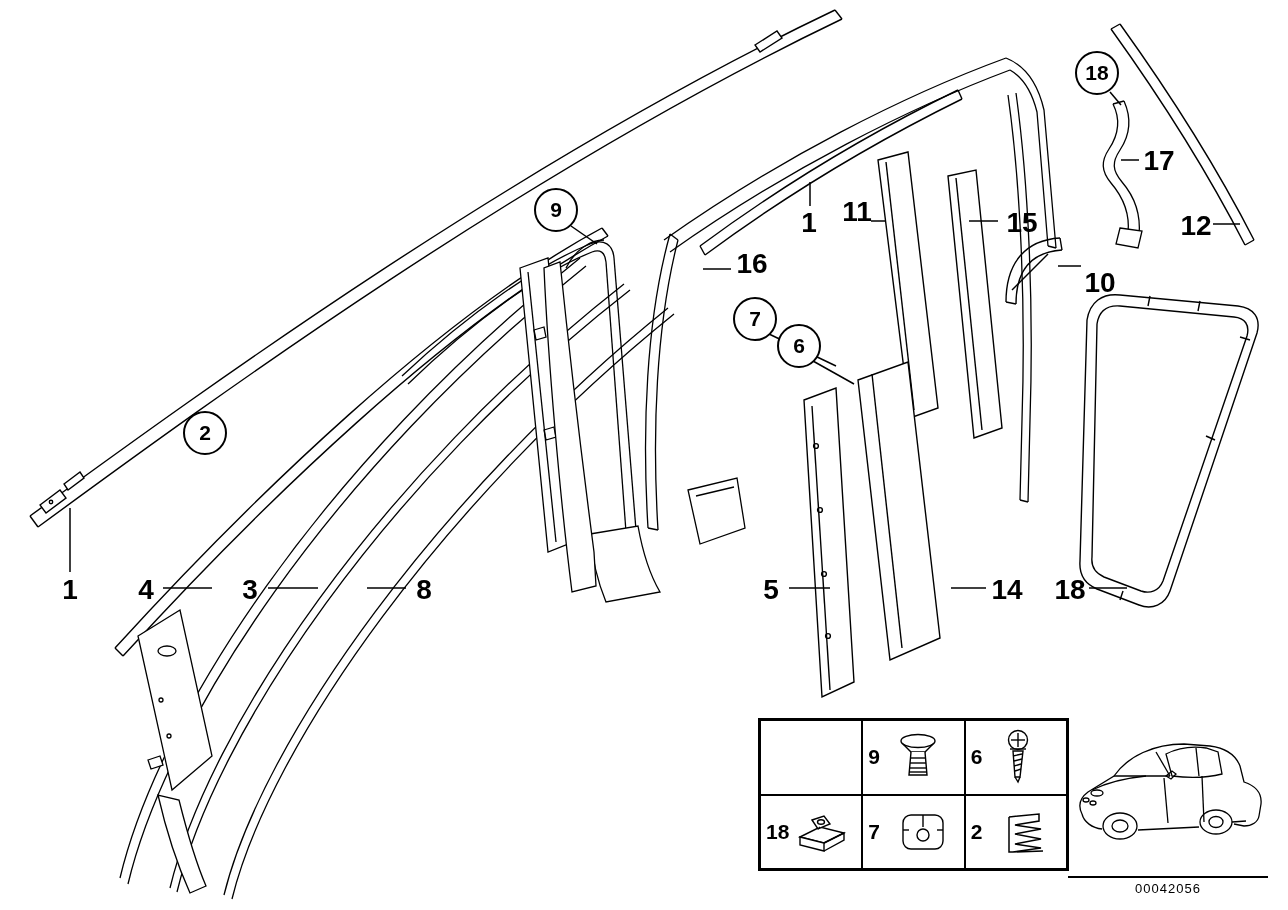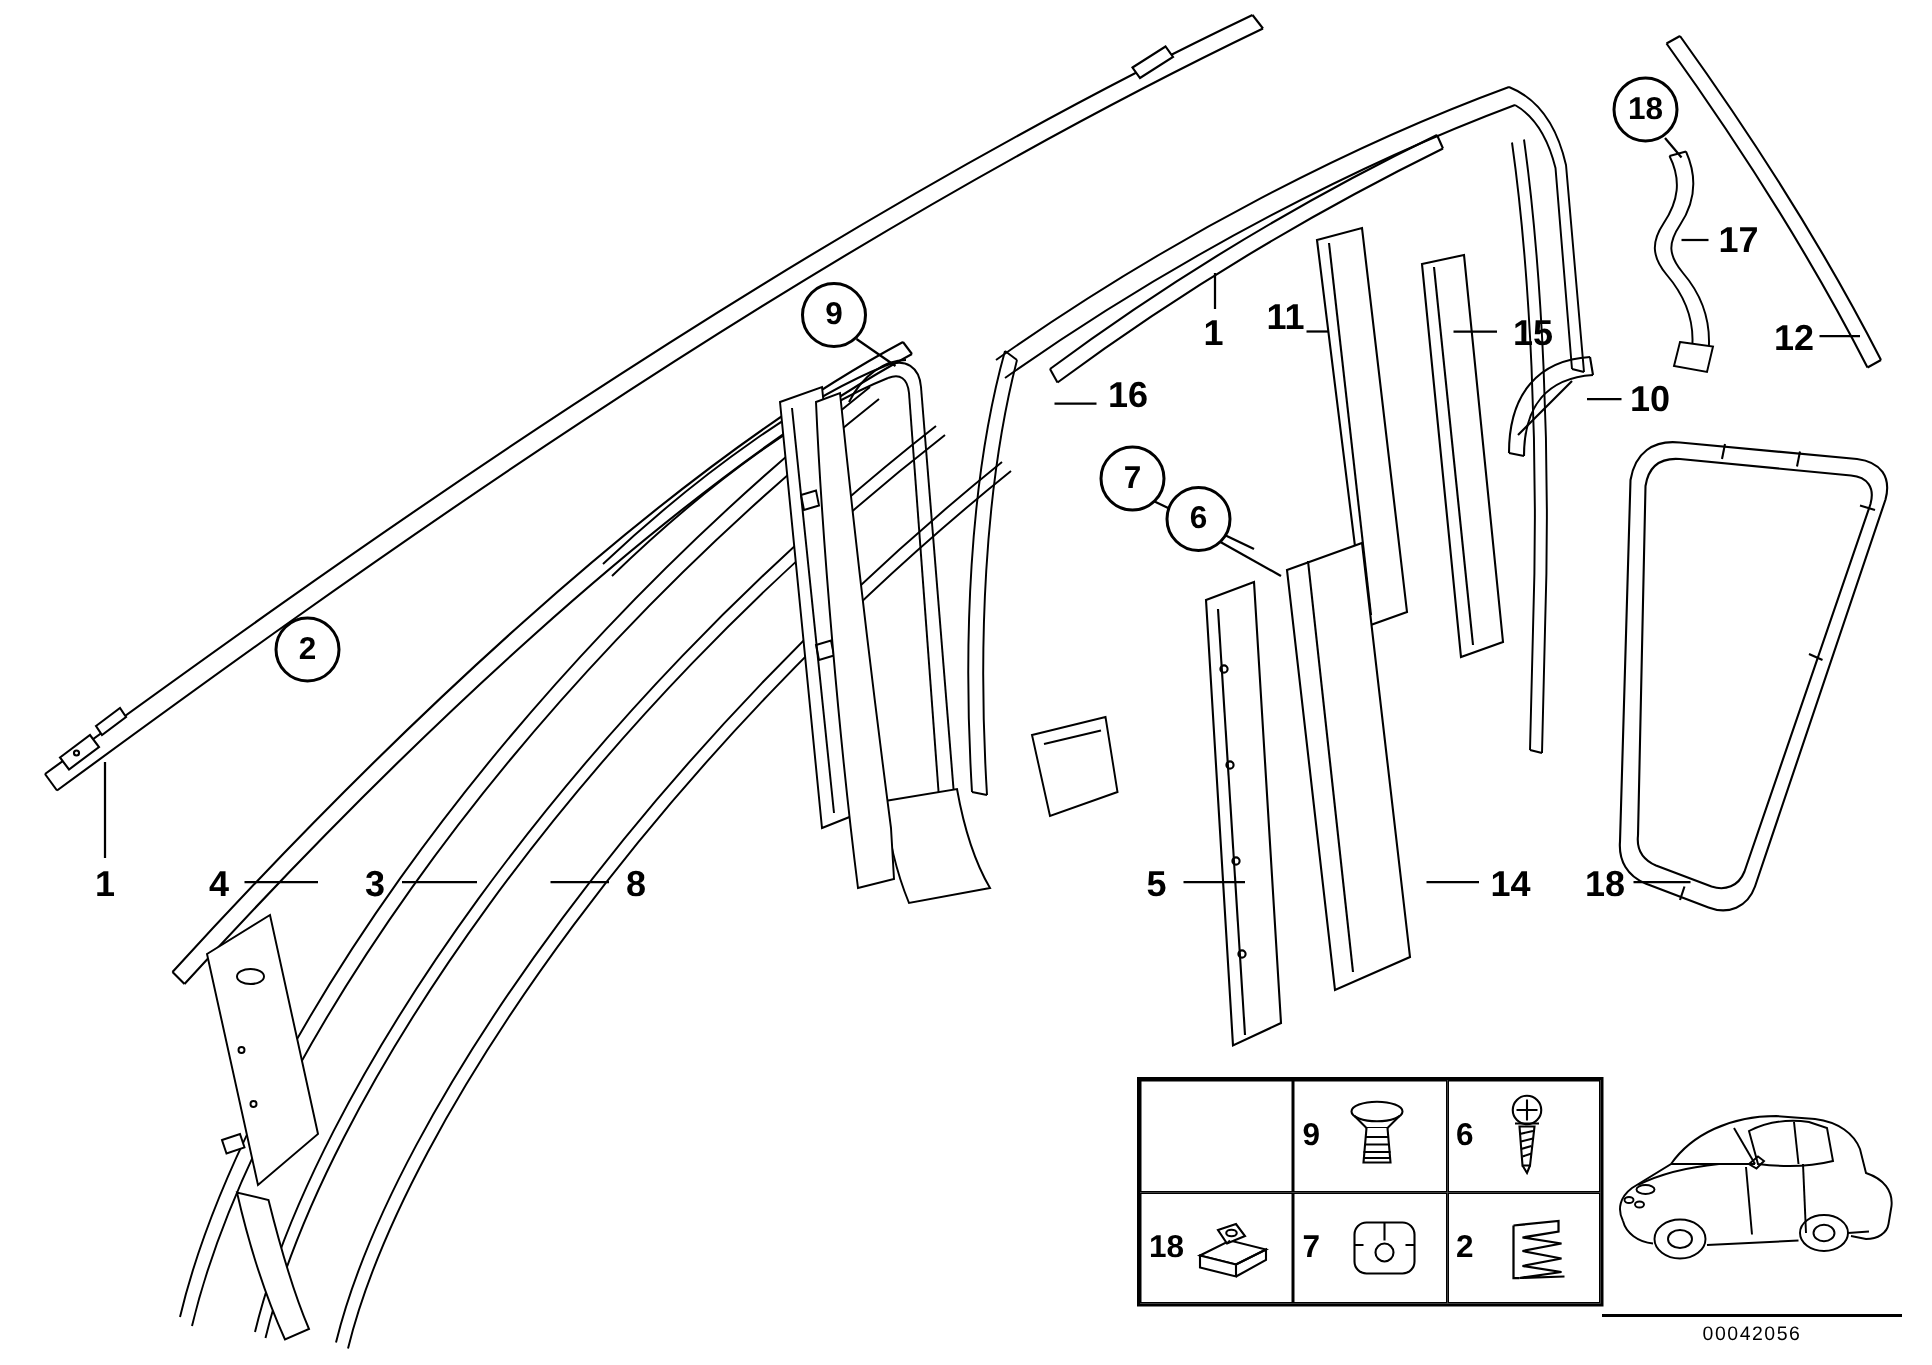--- a/index.html
+++ b/index.html
@@ -2,21 +2,21 @@
 <html><head>
 <meta charset="utf-8">
 <style>
   *{margin:0;padding:0;box-sizing:border-box}
   html,body{background:#fff}
   body{width:1288px;height:910px;font-family:"Liberation Sans",sans-serif;color:#000}
   .stage{position:relative;width:1288px;height:910px;background:#fff;overflow:hidden}
   svg.art{position:absolute;left:0;top:0}
   .callout{position:absolute;transform:translate(-50%,-50%);font-weight:bold;color:#000;
            user-select:none;text-align:center}
-  .callout.plain{font-size:24px;line-height:1}
+  .callout.plain{font-size:28px;line-height:1}
   .callout.circled{width:44px;height:44px;border:2px solid #000;border-radius:50%;
                    font-size:21px;display:flex;align-items:center;justify-content:center;background:#fff}
   .legend{position:absolute;left:758px;top:718px;width:311px;height:153px;
           border:2px solid #000;display:grid;
           grid-template-columns:1fr 1fr 1fr;grid-template-rows:1fr 1fr;background:#fff}
   .legend .cell{border:1px solid #000;display:flex;align-items:center;gap:4px;padding:3px 5px;overflow:hidden}
   .legend .num{font-size:21px;font-weight:bold;min-width:24px}
   .carbox{position:absolute;left:1068px;top:718px;width:200px;height:154px}
   .docline{position:absolute;left:1068px;top:876px;width:200px;height:0;border-top:2px solid #000}
   .docnum{position:absolute;left:1068px;top:881px;width:200px;text-align:center;
@@ -187,21 +187,21 @@
 
   <div class="callout plain" style="left:70px;top:590px">1</div>
   <div class="callout circled" style="left:205px;top:433px">2</div>
   <div class="callout plain" style="left:250px;top:590px">3</div>
   <div class="callout plain" style="left:146px;top:590px">4</div>
   <div class="callout plain" style="left:771px;top:590px">5</div>
   <div class="callout circled" style="left:799px;top:346px">6</div>
   <div class="callout circled" style="left:755px;top:319px">7</div>
   <div class="callout plain" style="left:424px;top:590px">8</div>
   <div class="callout circled" style="left:556px;top:210px">9</div>
-  <div class="callout plain" style="left:1100px;top:267px">10</div>
+  <div class="callout plain" style="left:1100px;top:283px">10</div>
   <div class="callout plain" style="left:857px;top:212px">11</div>
   <div class="callout plain" style="left:1196px;top:226px">12</div>
   <div class="callout plain" style="left:809px;top:223px">1</div>
   <div class="callout plain" style="left:1007px;top:590px">14</div>
   <div class="callout plain" style="left:1022px;top:223px">15</div>
   <div class="callout plain" style="left:752px;top:264px">16</div>
   <div class="callout plain" style="left:1159px;top:161px">17</div>
   <div class="callout circled" style="left:1097px;top:73px">18</div>
   <div class="callout plain" style="left:1070px;top:590px">18</div>
 

